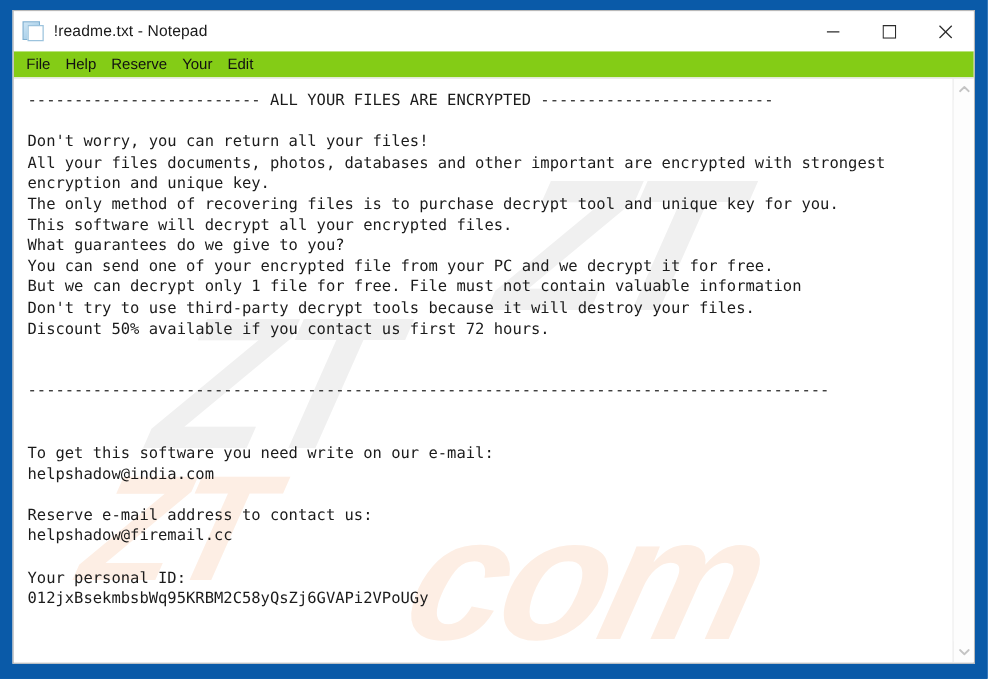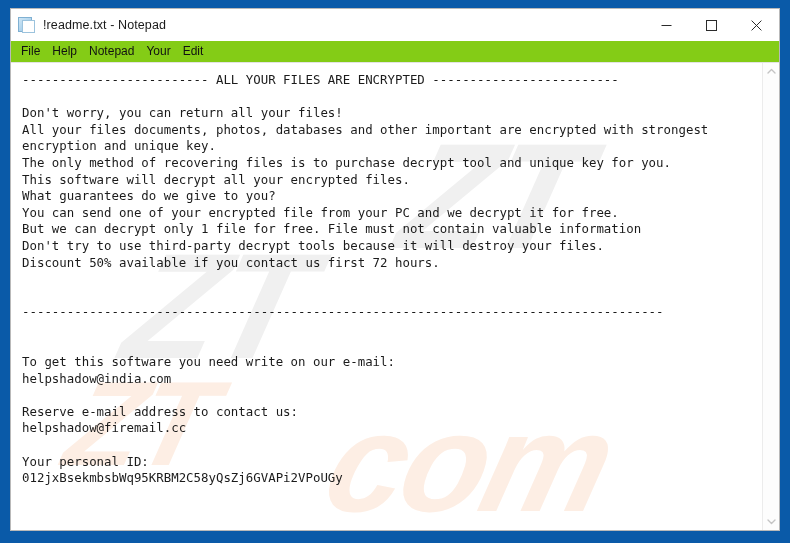--- a/index.html
+++ b/index.html
@@ -233,21 +233,21 @@
             <line x1="0.6" y1="0.6" x2="10.4" y2="10.4" stroke="#2b2b2b" stroke-width="1"></line>
             <line x1="10.4" y1="0.6" x2="0.6" y2="10.4" stroke="#2b2b2b" stroke-width="1"></line>
           </svg>
         </button>
       </div>
     </div>
 
     <div class="menubar">
       <div class="menu-item">File</div>
       <div class="menu-item">Help</div>
-      <div class="menu-item">Notepad</div>
+      <div class="menu-item">Reserve</div>
       <div class="menu-item">Your</div>
       <div class="menu-item">Edit</div>
     </div>
 
     <div class="editor-wrap">
 
       <div class="textarea">
 
         <div class="watermark">
           <div class="wm-gray wm-a">ZT</div>

